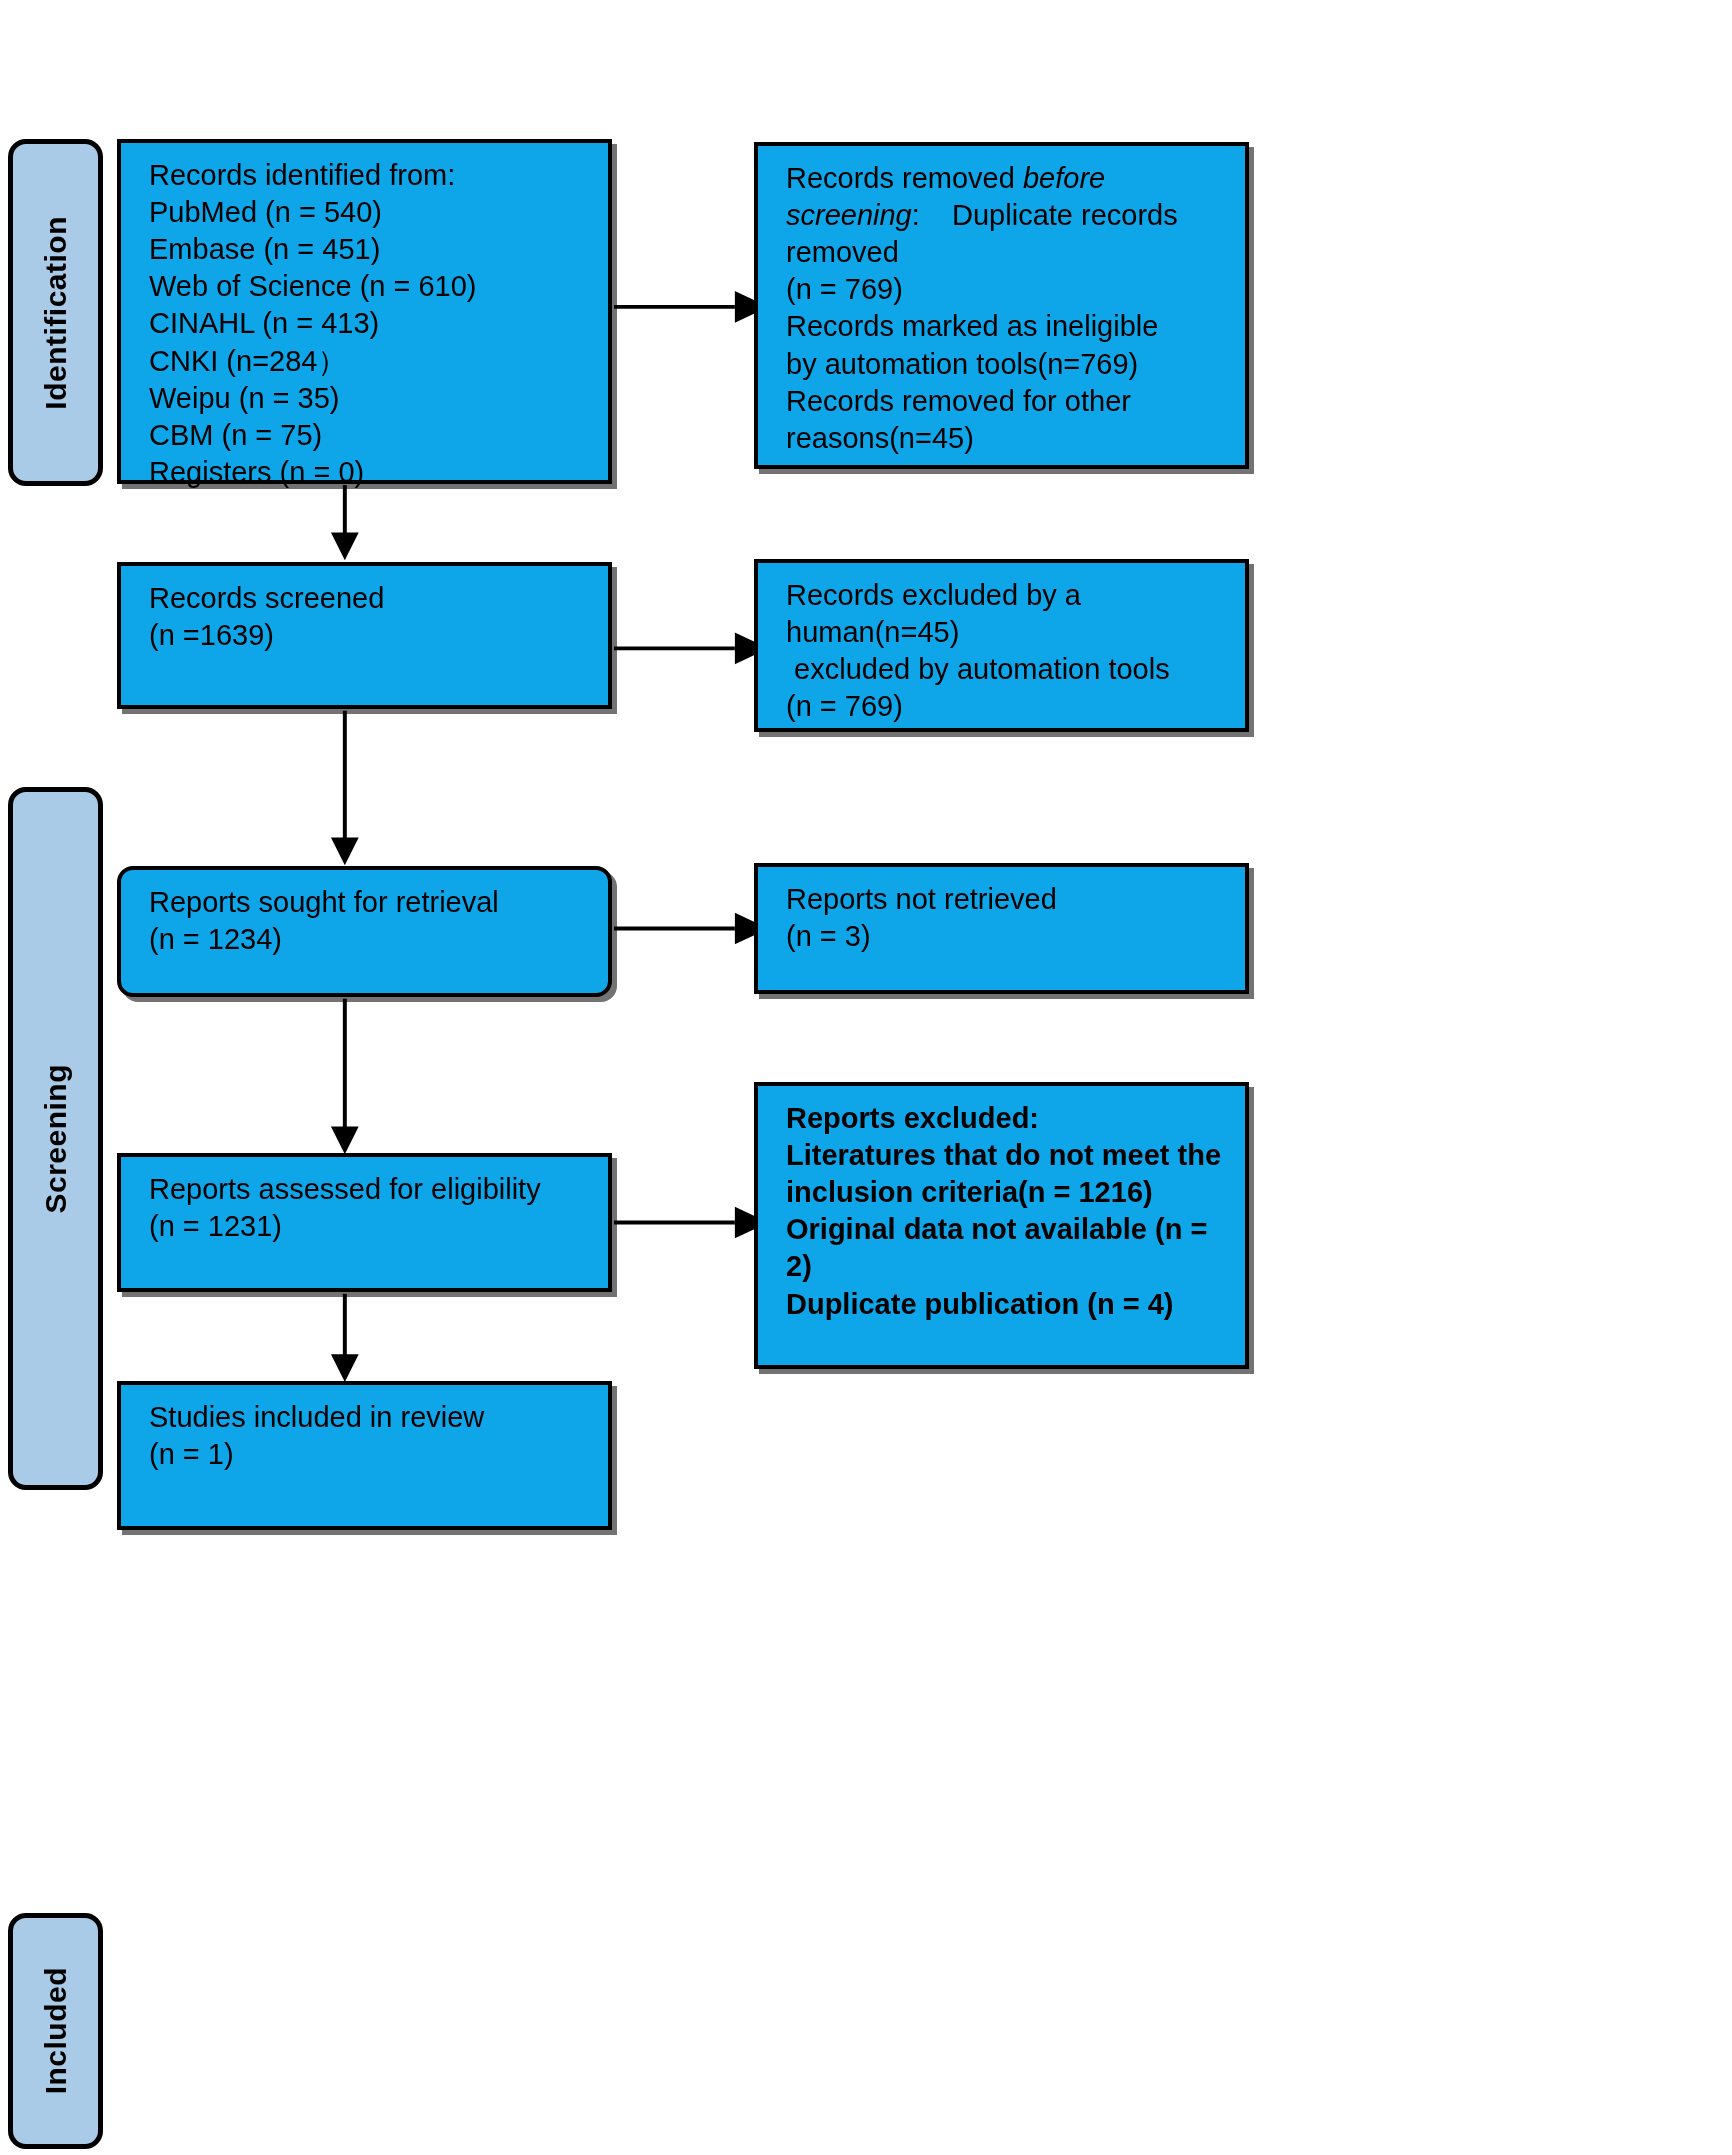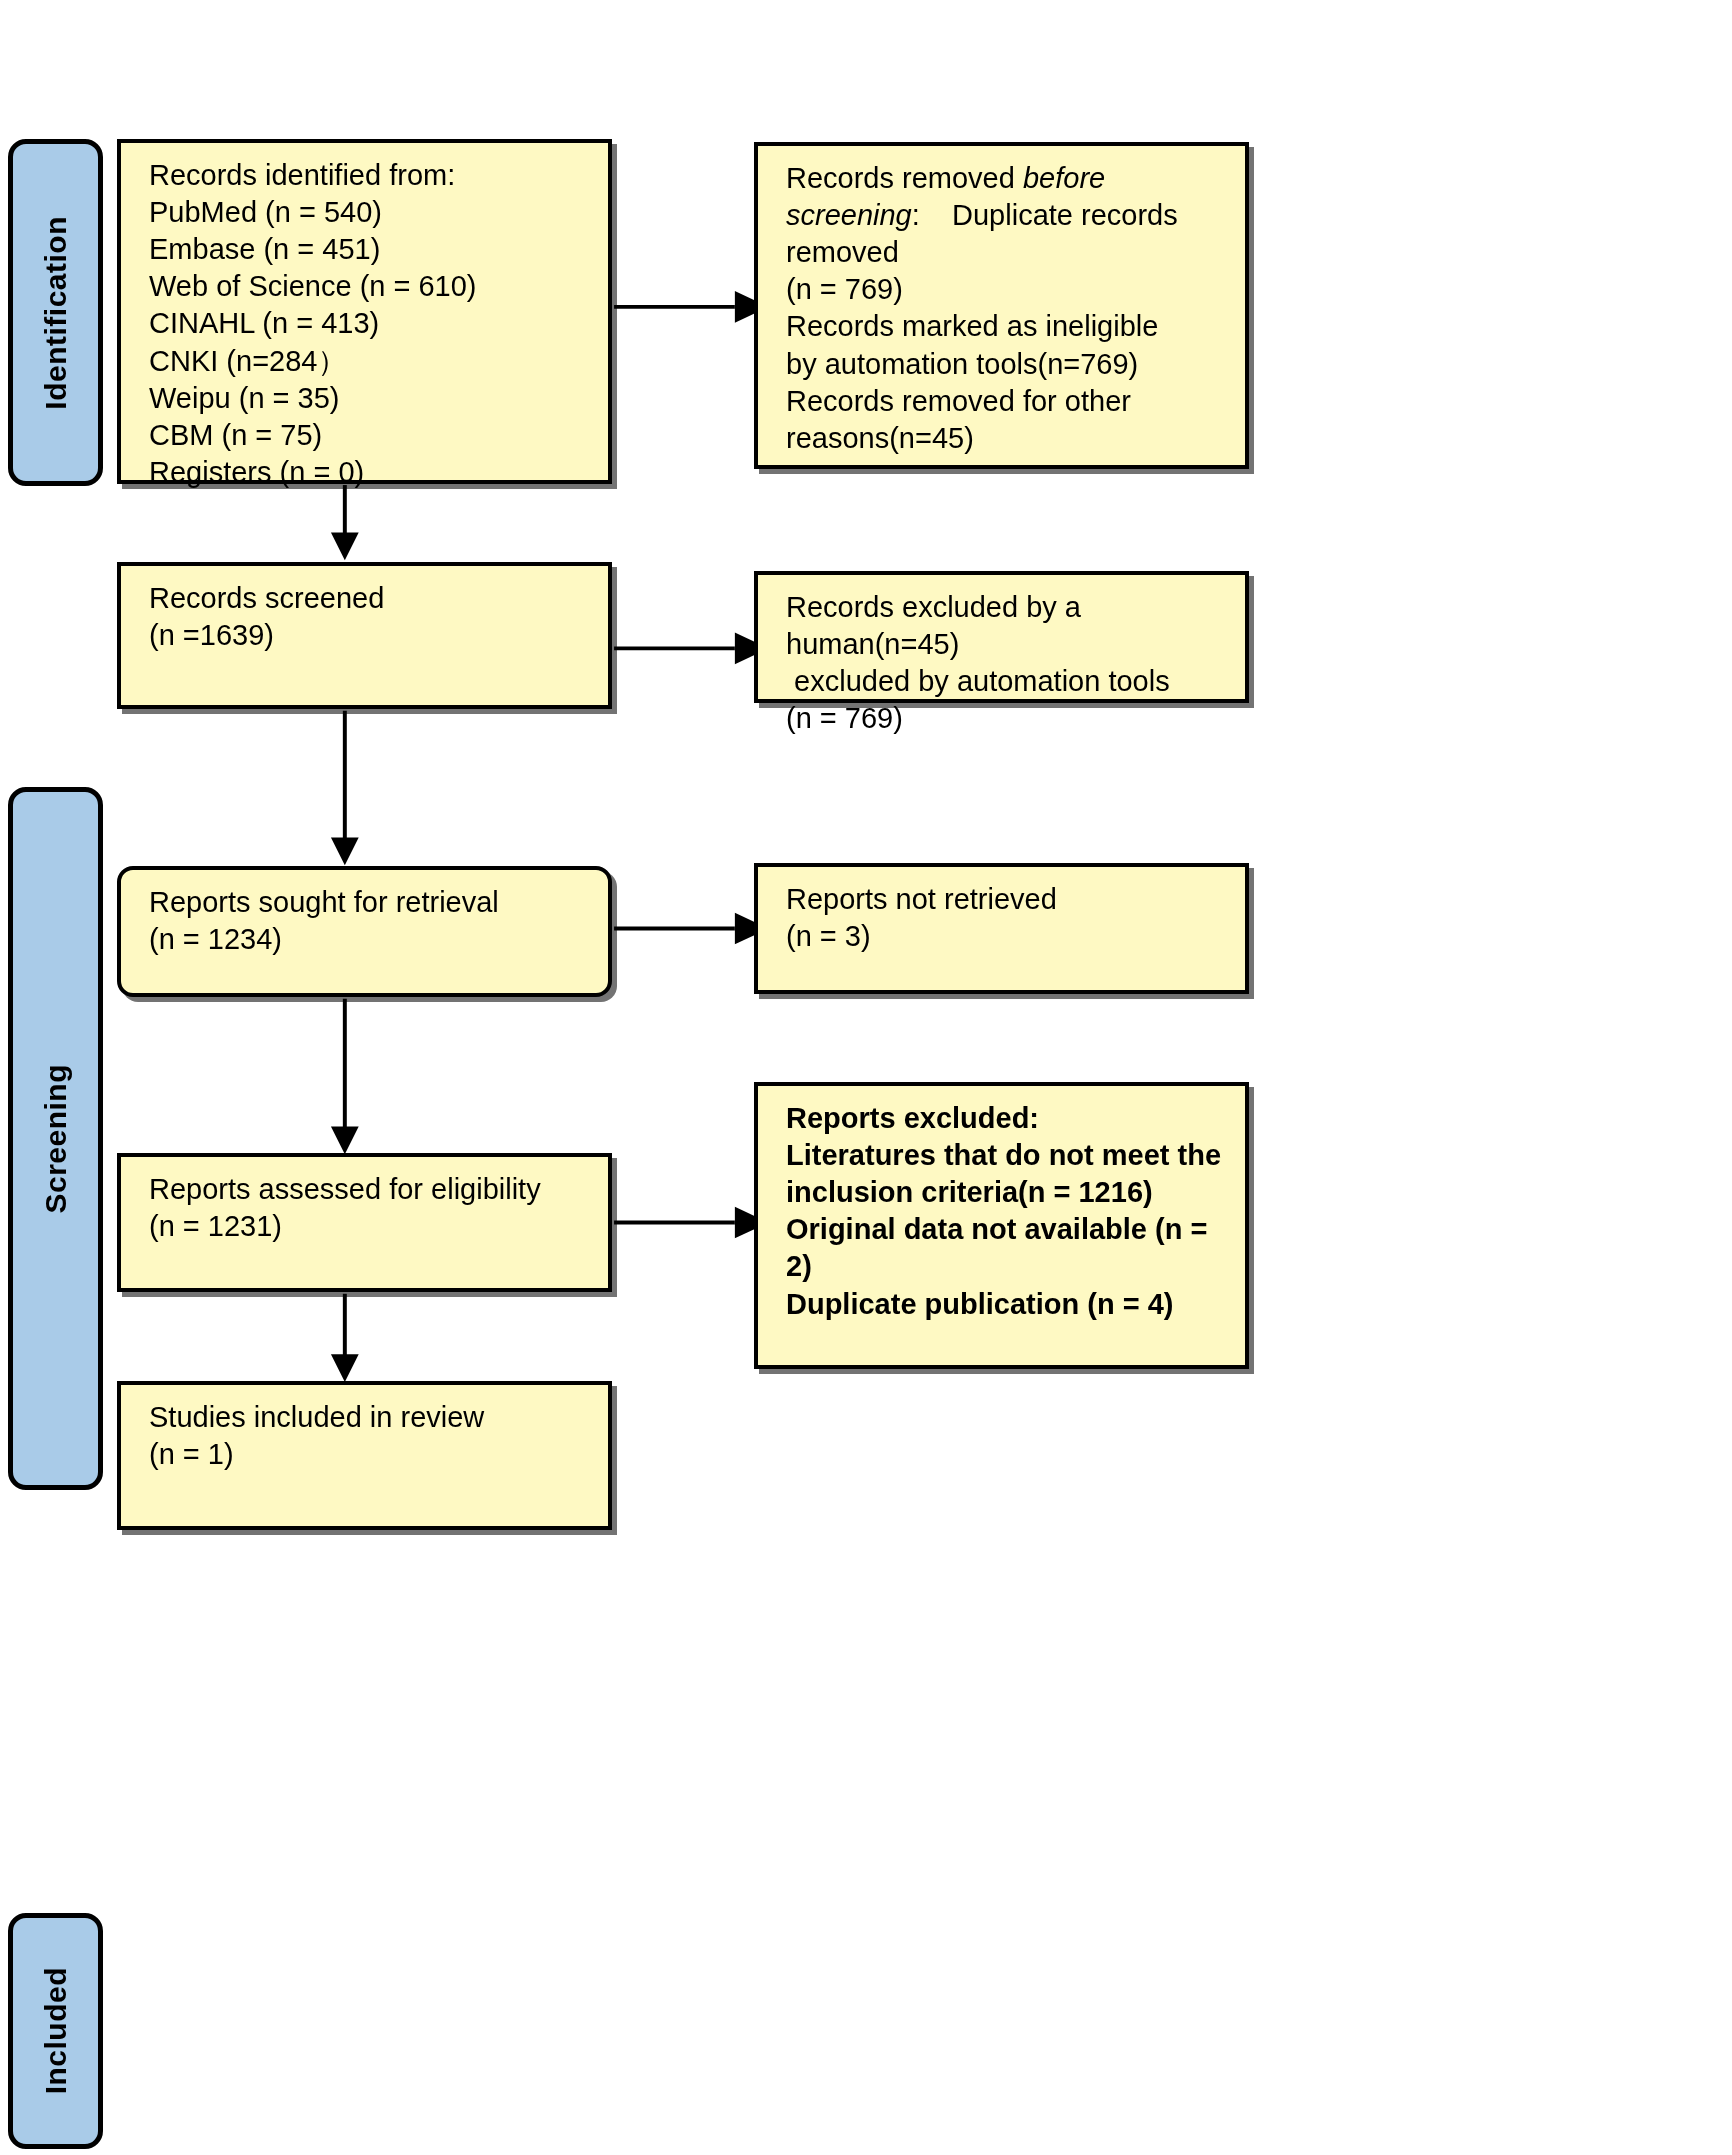--- a/index.html
+++ b/index.html
@@ -41,42 +41,42 @@
     font-size:30px;font-weight:bold;letter-spacing:0.5px;
     white-space:nowrap;color:#000;
   }
   #stage-identification{top:139px;height:347px;}
   #stage-screening{top:787px;height:703px;}
   #stage-included{top:1913px;height:236px;}
 
   
   .box{
     position:absolute;
-    background:#fef9c3;
+    background:#0ea5e9;
     border:4px solid #000;
     box-sizing:border-box;
     box-shadow:5px 5px 0 rgba(0,0,0,.55);
   }
   .box-body{
     padding:14px 20px 10px 28px;
     font-size:29px;line-height:1.28;
     white-space:pre-wrap;
   }
   .box-body i{font-style:italic;}
 
   
   #box-identified      {left:117px;top:139px;width:495px;height:345px;}
   #box-screened        {left:117px;top:562px;width:495px;height:147px;}
   #box-sought          {left:117px;top:866px;width:495px;height:131px;border-radius:16px;}
   #box-assessed        {left:117px;top:1153px;width:495px;height:139px;}
   #box-included        {left:117px;top:1381px;width:495px;height:149px;}
 
   
   #box-removed         {left:754px;top:142px;width:495px;height:327px;}
-  #box-excluded-screen {left:754px;top:559px;width:495px;height:132px;margin-top:12px;}
+  #box-excluded-screen {left:754px;top:559px;width:495px;height:173px;}
   #box-not-retrieved   {left:754px;top:863px;width:495px;height:131px;}
   #box-reports-excluded{left:754px;top:1082px;width:495px;height:287px;font-weight:bold;}
 
   
   svg.links{position:absolute;left:0;top:0;width:1733px;height:2155px;pointer-events:none;}
   svg.links line{stroke:#000;stroke-width:4;}
   svg.links polygon{fill:#000;}
 </style>
 </head>
 <body>

